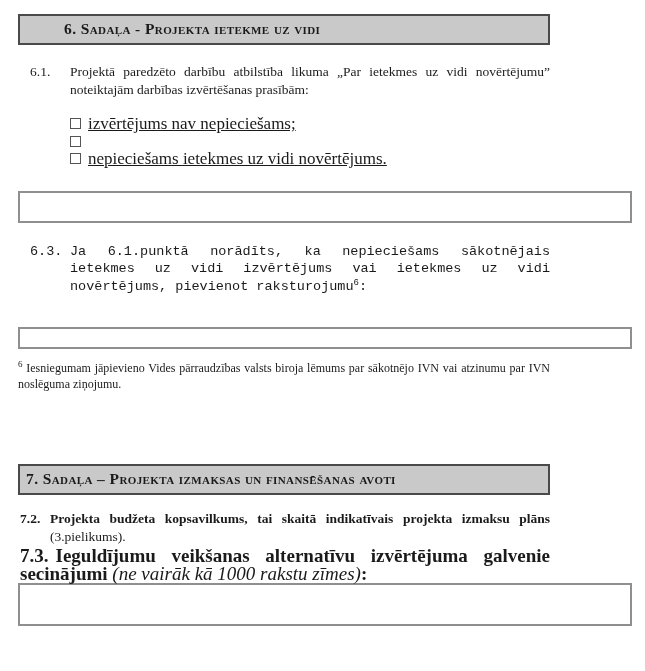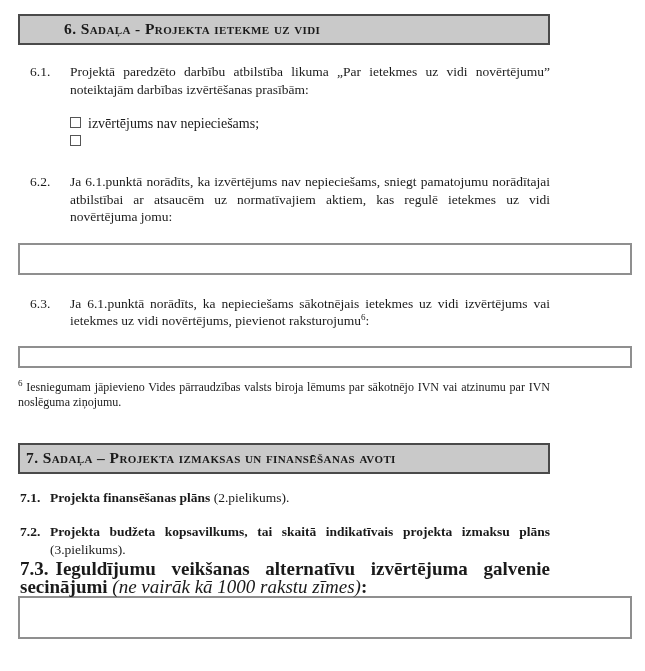--- a/index.html
+++ b/index.html
@@ -28,26 +28,26 @@
   .item { display: flex; font-size: 13.5px; line-height: 17.5px; }
   .item .num { flex: 0 0 40px; }
   .item .body { flex: 1; text-align: justify; }
   .item.s6 { margin-left: 12px; }
   .item.s7 { margin-left: 2px; }
   .item.s7 .num { flex: 0 0 30px; }
   .bold { font-weight: 700; }
 
   #item61 { margin-bottom: 17px; }
   #item62 { margin-bottom: 17px; }
-  #item63 { margin-bottom: 16px; }
+  #item63 { margin-bottom: 32px; font-family: Liberation Mono, monospace; }
   #item71 { margin-bottom: 17px; }
   #item72 { margin-bottom: 2px; }
 
   .cb-list { margin-left: 52px; margin-bottom: 23px; }
-  .cb-line { font-size: 14px; line-height: 17.5px; }
+  .cb-line { font-size: 17px; line-height: 17.5px; text-decoration: underline; }
   .cb-box {
     display: inline-block;
     width: 9px; height: 9px;
     border: 1px solid #555;
     background: #fff;
     margin-right: 7px;
   }
 
   .input-box {
     box-sizing: border-box;
@@ -56,21 +56,21 @@
     width: 614px;
   }
   #box62 { height: 32px; margin-bottom: 20px; }
   #box63 { height: 22px; margin-bottom: 12px; }
   #box73 { height: 43px; margin-top: 1px; }
 
   .footnote {
     font-size: 12px;
     line-height: 15.5px;
     text-align: justify;
-    margin-bottom: 32px;
+    margin-bottom: 72px;
   }
   sup { font-size: 9px; line-height: 0; }
 
   .p73 {
     margin-left: 2px;
     font-size: 19px;
     line-height: 17.5px;
     text-align: justify;
   }
   .p73 .num73 { font-weight: 700; margin-right: 7px; }
@@ -88,46 +88,41 @@
     <span class="body">Projektā paredzēto darbību atbilstība likuma „Par ietekmes uz vidi novērtējumu” noteiktajām darbības izvērtēšanas prasībām:</span>
   </div>
 
   <div class="cb-list">
     <div class="cb-line">
       <span class="cb-box"></span><span>izvērtējums nav nepieciešams;</span>
     </div>
     <div class="cb-line">
       <span class="cb-box"></span>
     </div>
+    <div class="cb-line">
+      <span class="cb-box"></span><span>nepieciešams ietekmes uz vidi novērtējums.</span>
+    </div>
   </div>
 
-  <div class="item s6" id="item62">
-    <span class="num">6.2.</span>
-    <span class="body">Ja 6.1.punktā norādīts, ka izvērtējums nav nepieciešams, sniegt pamatojumu norādītajai atbilstībai ar atsaucēm uz normatīvajiem aktiem, kas regulē ietekmes uz vidi novērtējuma jomu:</span>
-  </div>
 
   <div class="input-box" id="box62"></div>
 
   <div class="item s6" id="item63">
     <span class="num">6.3.</span>
     <span class="body"><span>Ja 6.1.punktā norādīts, ka nepieciešams sākotnējais ietekmes uz vidi izvērtējums vai ietekmes uz vidi novērtējums, pievienot raksturojumu</span><sup>6</sup><span>:</span></span>
   </div>
 
   <div class="input-box" id="box63"></div>
 
   <div class="footnote">
     <sup>6</sup> <span>Iesniegumam jāpievieno Vides pārraudzības valsts biroja lēmums par sākotnējo IVN vai atzinumu par IVN noslēguma ziņojumu.</span>
   </div>
 
   <div class="sec-header sec7">7. Sadaļa – Projekta izmaksas un finansēšanas avoti</div>
 
-  <div class="item s7" id="item71">
-    <span class="num bold">7.1.</span>
-    <span class="body"><span class="bold">Projekta finansēšanas plāns</span><span> (2.pielikums).</span></span>
-  </div>
 
   <div class="item s7" id="item72">
     <span class="num bold">7.2.</span>
     <span class="body"><span class="bold">Projekta budžeta kopsavilkums, tai skaitā indikatīvais projekta izmaksu plāns</span><span> (3.pielikums).</span></span>
   </div>
 
   <div class="p73">
     <span class="num73">7.3.</span><span class="bold">Ieguldījumu veikšanas alternatīvu izvērtējuma galvenie secinājumi</span><span class="it"> (ne vairāk kā 1000 rakstu zīmes)</span><span class="bold">:</span>
   </div>
 

